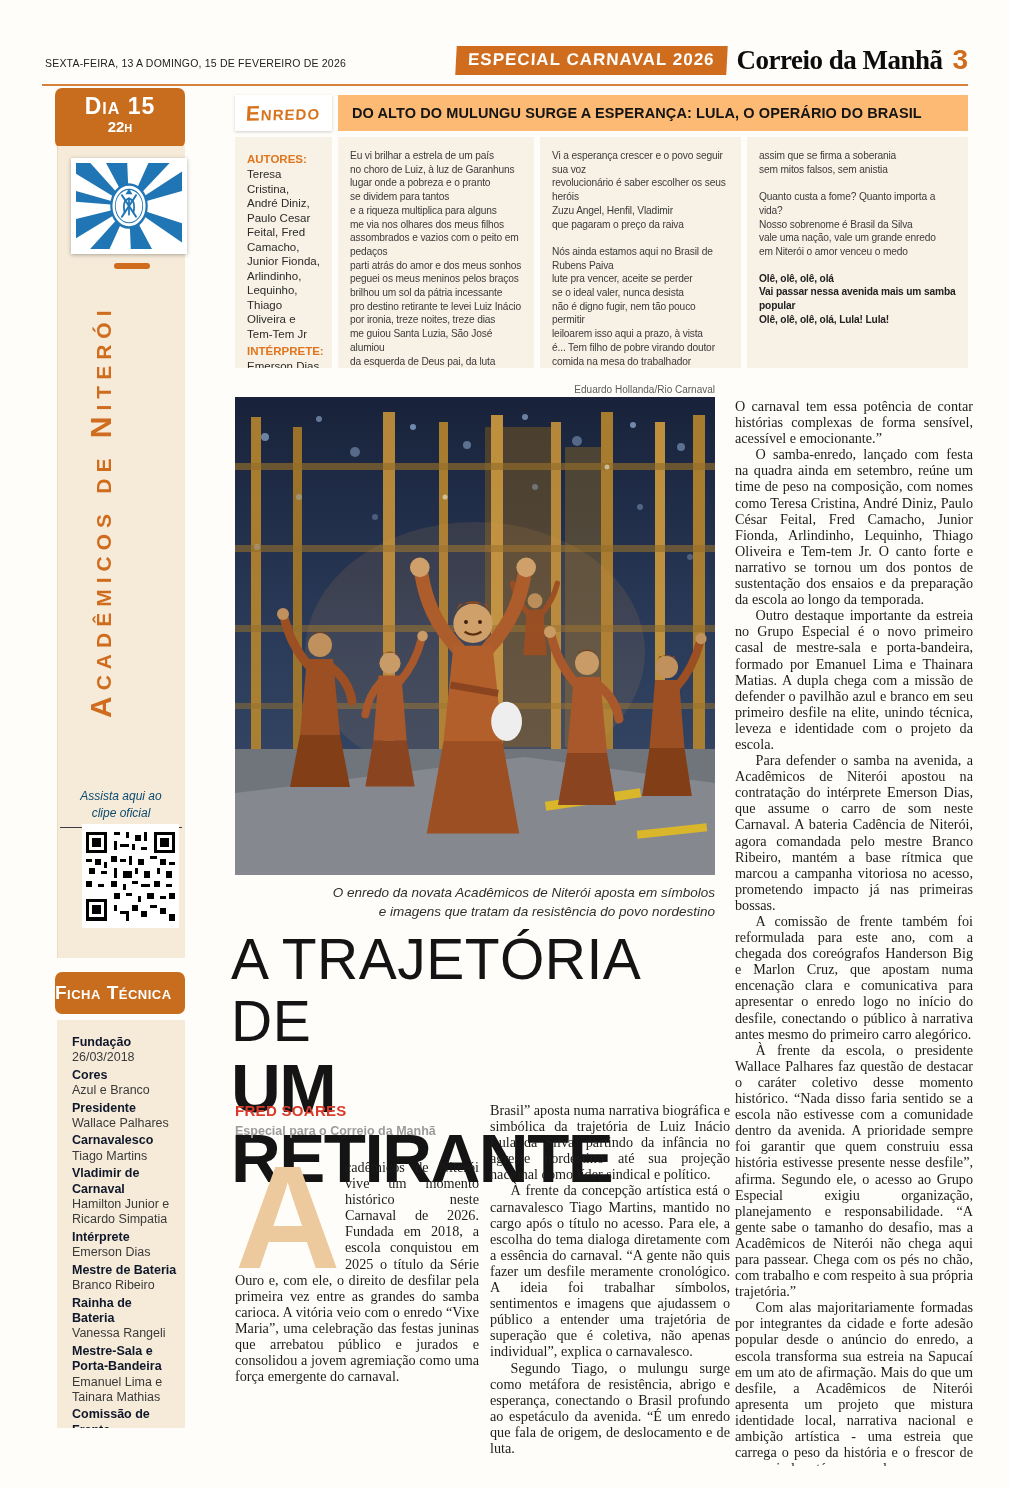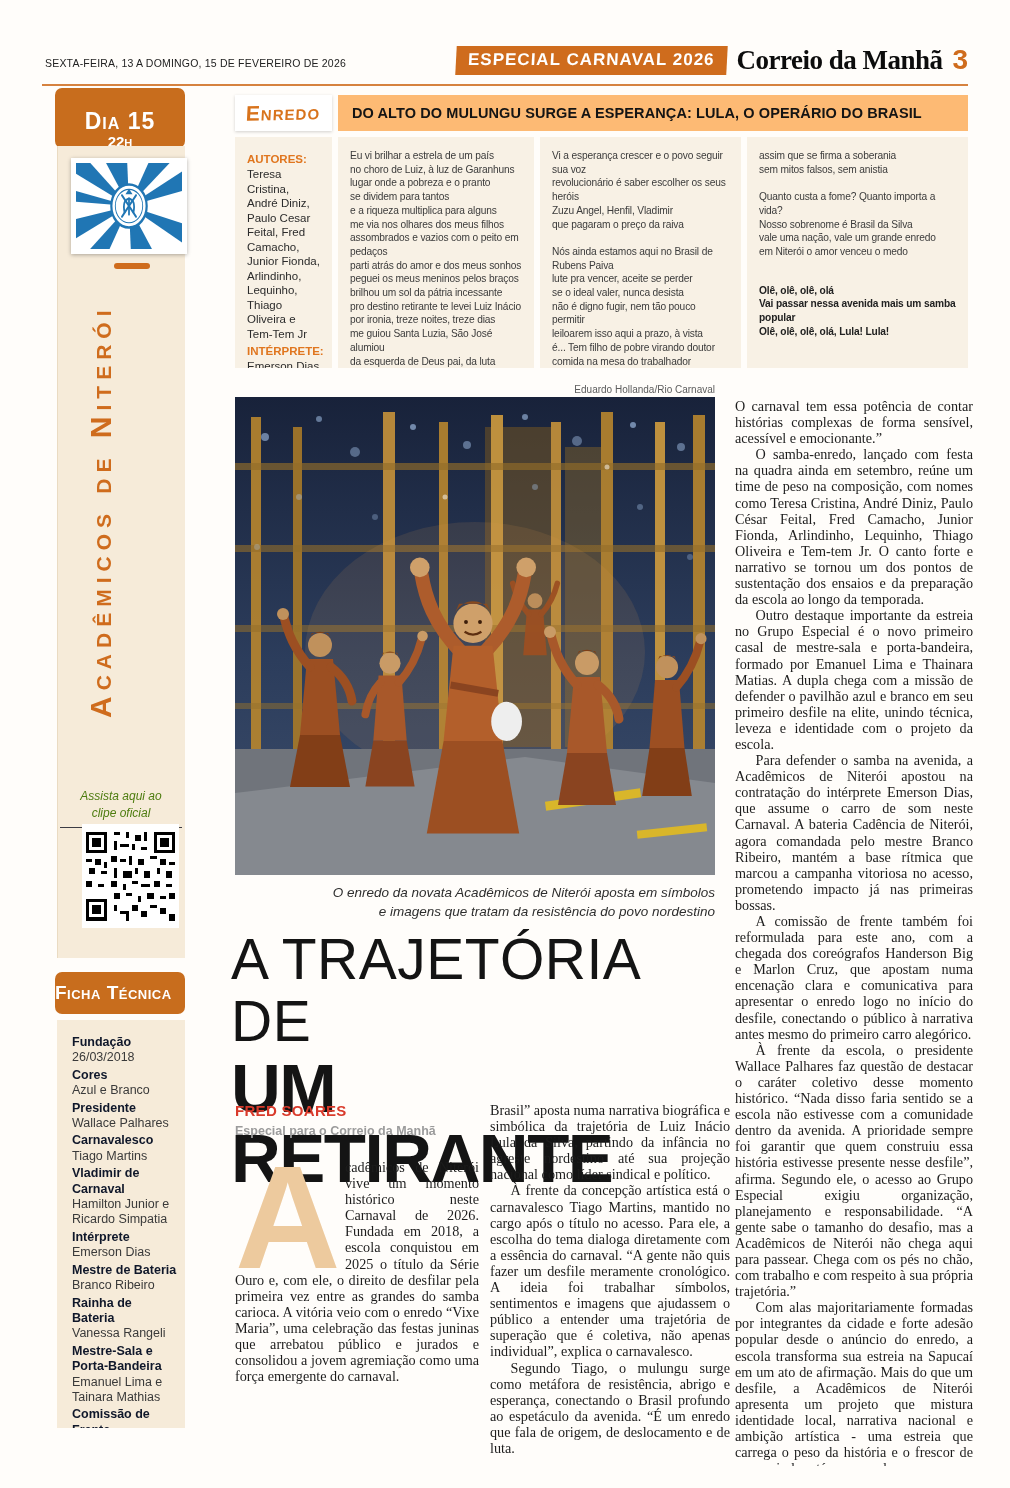--- a/index.html
+++ b/index.html
@@ -18,37 +18,37 @@
     background:#cf6c1d; color:#fff; font-weight:bold; font-size:17px; letter-spacing:1px;
     padding:4px 12px 5px; text-transform:uppercase; transform:skewX(-3deg);
   }
   .masthead { font-family:"Liberation Serif", serif; font-weight:bold; font-size:27px; color:#0c0c0c; letter-spacing:-.5px; }
   .page-num { color:#cf6c1d; font-weight:bold; font-size:28px; }
   .header-rule { position:absolute; left:42px; right:42px; top:84px; height:2px; background:#cf6c1d; opacity:.85; }
 
   
   .day-box {
     position:absolute; left:55px; top:88px; width:130px; height:60px;
-    background:#c86d1d; border-radius:7px; color:#fff; text-align:center; padding-top:21px;
+    background:#c86d1d; border-radius:7px; color:#fff; text-align:center; padding-top:6px;
   }
   .day-box .d1 { font-size:23px; font-weight:bold; font-variant:small-caps; letter-spacing:1px; line-height:24px; }
   .day-box .d2 { font-size:15px; font-weight:bold; font-variant:small-caps; line-height:17px; }
   .cream1 { position:absolute; left:57px; top:146px; width:128px; height:812px; background:#f6ebd9; box-shadow:1px 0 0 #eadbc2 inset; }
   .flag-card { position:absolute; left:71px; top:158px; width:116px; height:96px; background:#fff; padding:5px; box-shadow:0 1px 4px rgba(0,0,0,.3); }
   .flag-card svg { width:100%; height:100%; display:block; }
   .dash { position:absolute; left:114px; top:263px; width:36px; height:6px; background:#cf6c1d; border-radius:3px; }
   .school-vert {
     position:absolute; left:84px; top:268px; width:62px; height:486px;
     writing-mode:vertical-rl; transform:rotate(180deg);
     color:#cf6c1d; font-size:30px; font-weight:bold; font-variant:small-caps;
     letter-spacing:6px; text-align:center;
   }
   .qr-caption {
     position:absolute; left:60px; top:788px; width:122px; text-align:center;
-    font-size:12px; font-style:italic; color:#4d7c0f; line-height:17px;
+    font-size:12px; font-style:italic; color:#0c4a6e; line-height:17px;
     padding-bottom:5px; border-bottom:1.5px solid #3c3c44;
   }
   .qr-box { position:absolute; left:82px; top:824px; width:97px; height:104px; background:#fff; padding:4px; }
   .qr-box svg { width:100%; height:100%; display:block; }
   .ficha-box {
     position:absolute; left:55px; top:972px; width:130px; height:42px;
     background:#c86d1d; border-radius:7px; color:#fff; 
     font-size:19px; font-weight:bold; font-variant:small-caps; letter-spacing:.5px; line-height:42px;
   }
   .cream2 { position:absolute; left:57px; top:1020px; width:128px; height:408px; background:#f6ebd9; padding:15px 8px 0 15px; overflow:hidden; }
@@ -61,21 +61,21 @@
     position:absolute; left:235px; top:95px; width:733px; height:273px;
     display:grid; grid-template-columns:97px 196px 201px 1fr; grid-template-rows:36px 1fr; gap:6px;
   }
   .enredo-label-cell { background:#fff; box-shadow:0 1px 3px rgba(0,0,0,.18); display:flex; align-items:center; justify-content:center; }
   .enredo-label { color:#d8731c; font-size:21px; font-weight:bold; font-variant:small-caps; letter-spacing:1px; transform:skewX(-4deg) rotate(-1deg); }
   .enredo-title-cell { grid-column:2 / 5; background:#fdba74; display:flex; align-items:center; padding-left:14px; font-size:14.5px; font-weight:bold; color:#141414; letter-spacing:.1px; }
   .enredo-cell { background:#f8f1e5; padding:12px 10px 15px 12px; overflow:hidden; }
   .autores-lbl { color:#e0761f; font-weight:bold; font-size:11.5px; line-height:14.5px; }
   .autores-txt { font-size:11.5px; line-height:14.5px; color:#2b2b2b; }
   .lyrics { font-size:10.2px; line-height:13.7px; color:#3b3b3b; letter-spacing:-.15px; }
-  .lyrics-bold { font-weight:bold; color:#222; margin-top:25px; }
+  .lyrics-bold { font-weight:bold; color:#222; margin-top:13px; }
 
   
   .credit { position:absolute; left:235px; top:384px; width:480px; text-align:right; font-size:10px; color:#5c5c5c; }
   .photo { position:absolute; left:235px; top:397px; width:480px; height:478px; background:#22304d; }
   .photo svg { width:100%; height:100%; display:block; }
   .caption {
     position:absolute; left:235px; top:883px; width:480px; text-align:right;
     font-size:13.5px; font-style:italic; color:#2e2e2e; line-height:19px;
   }
 

